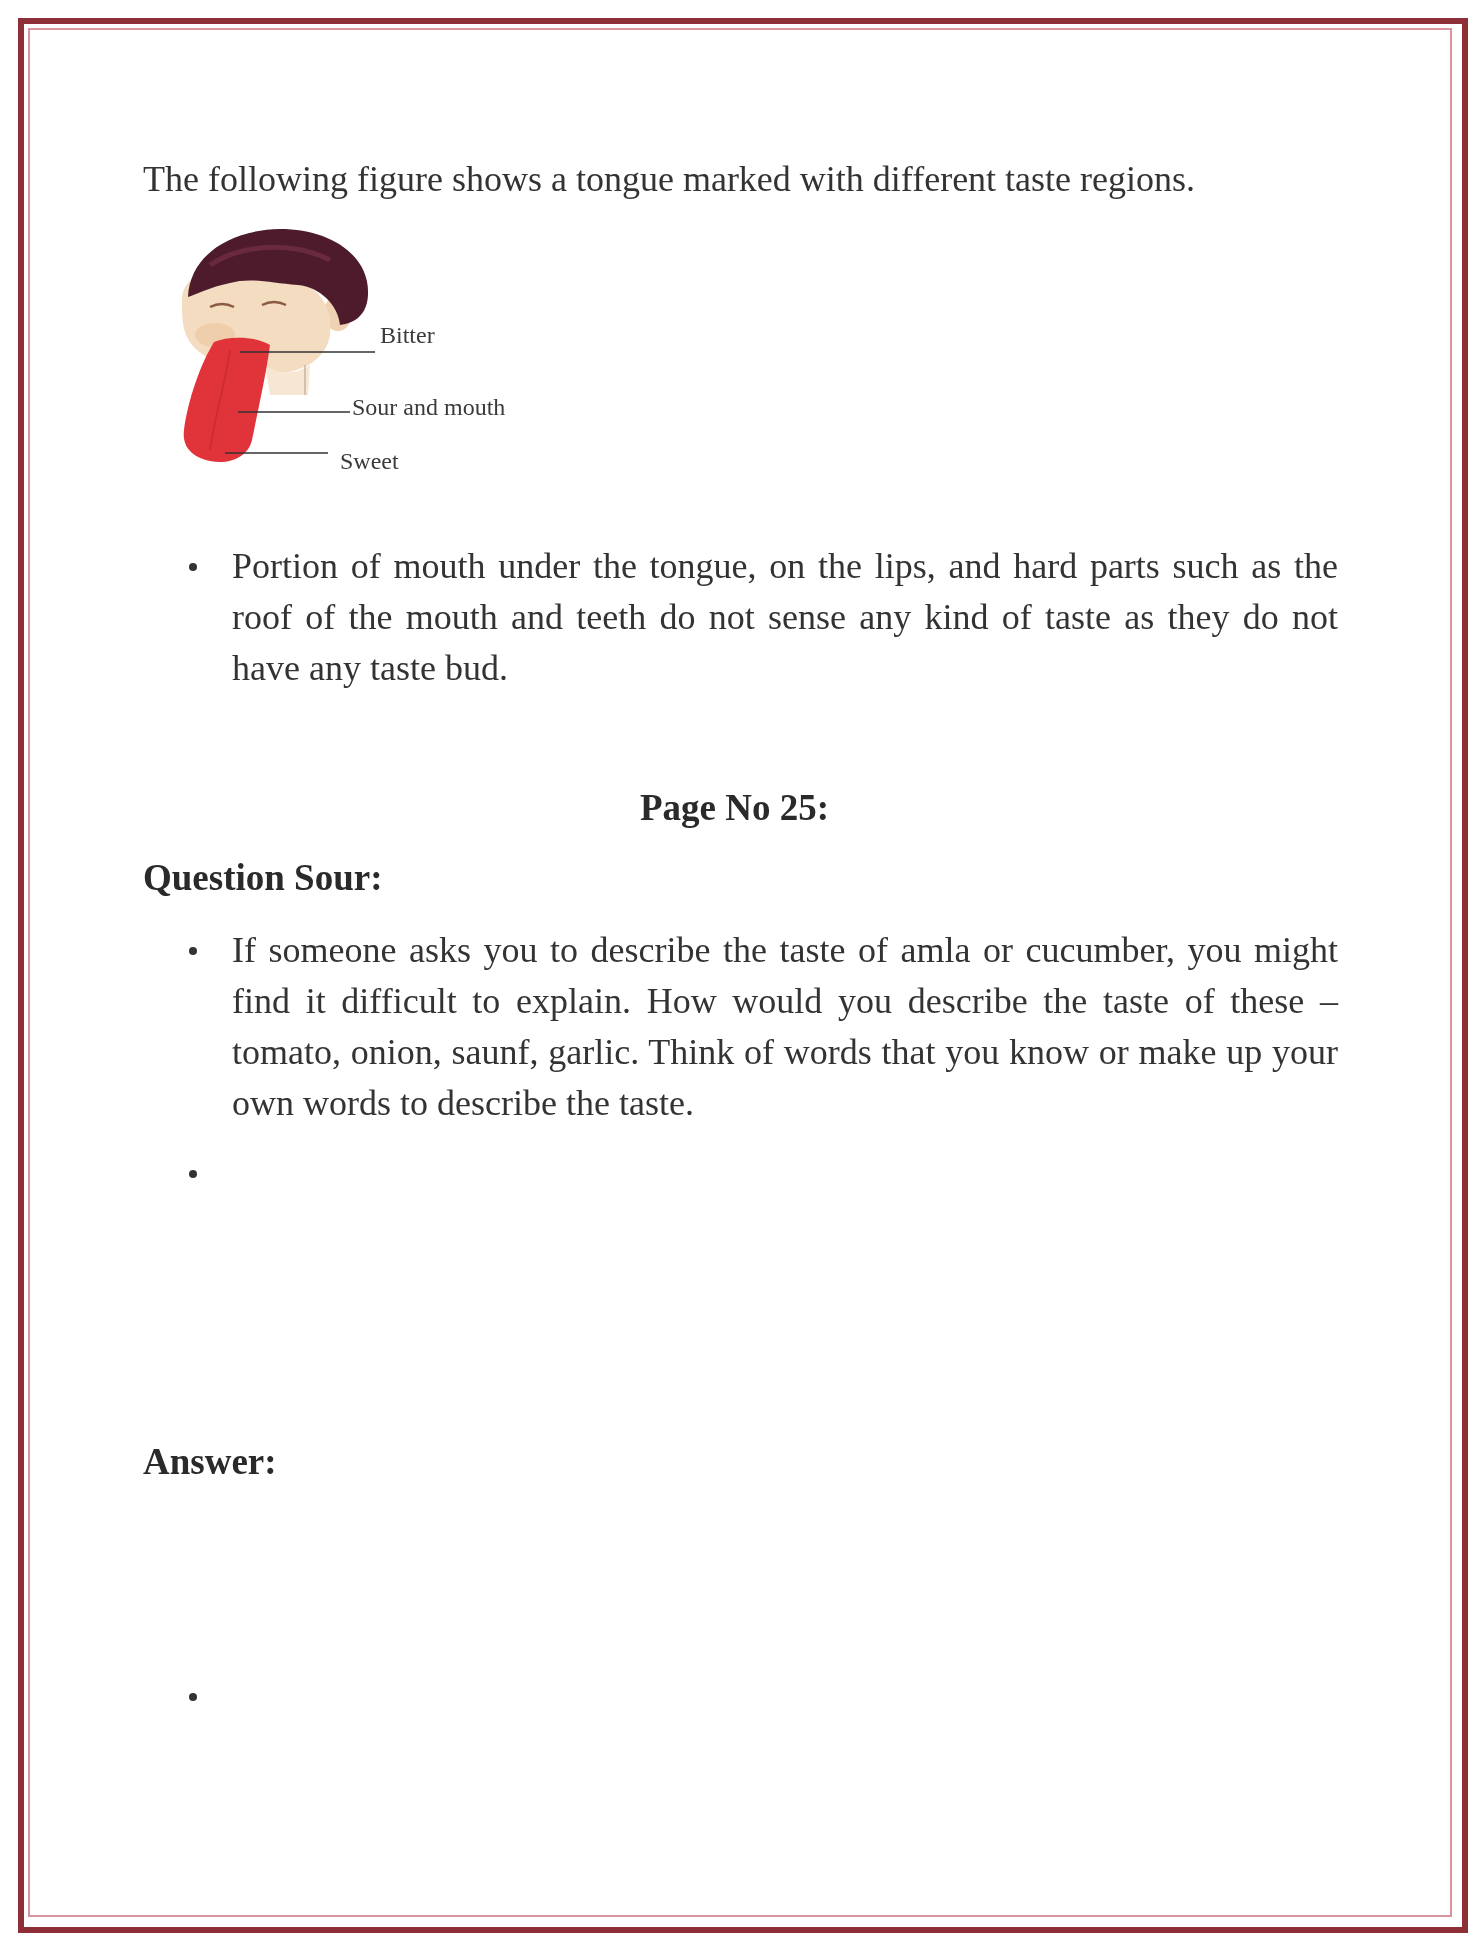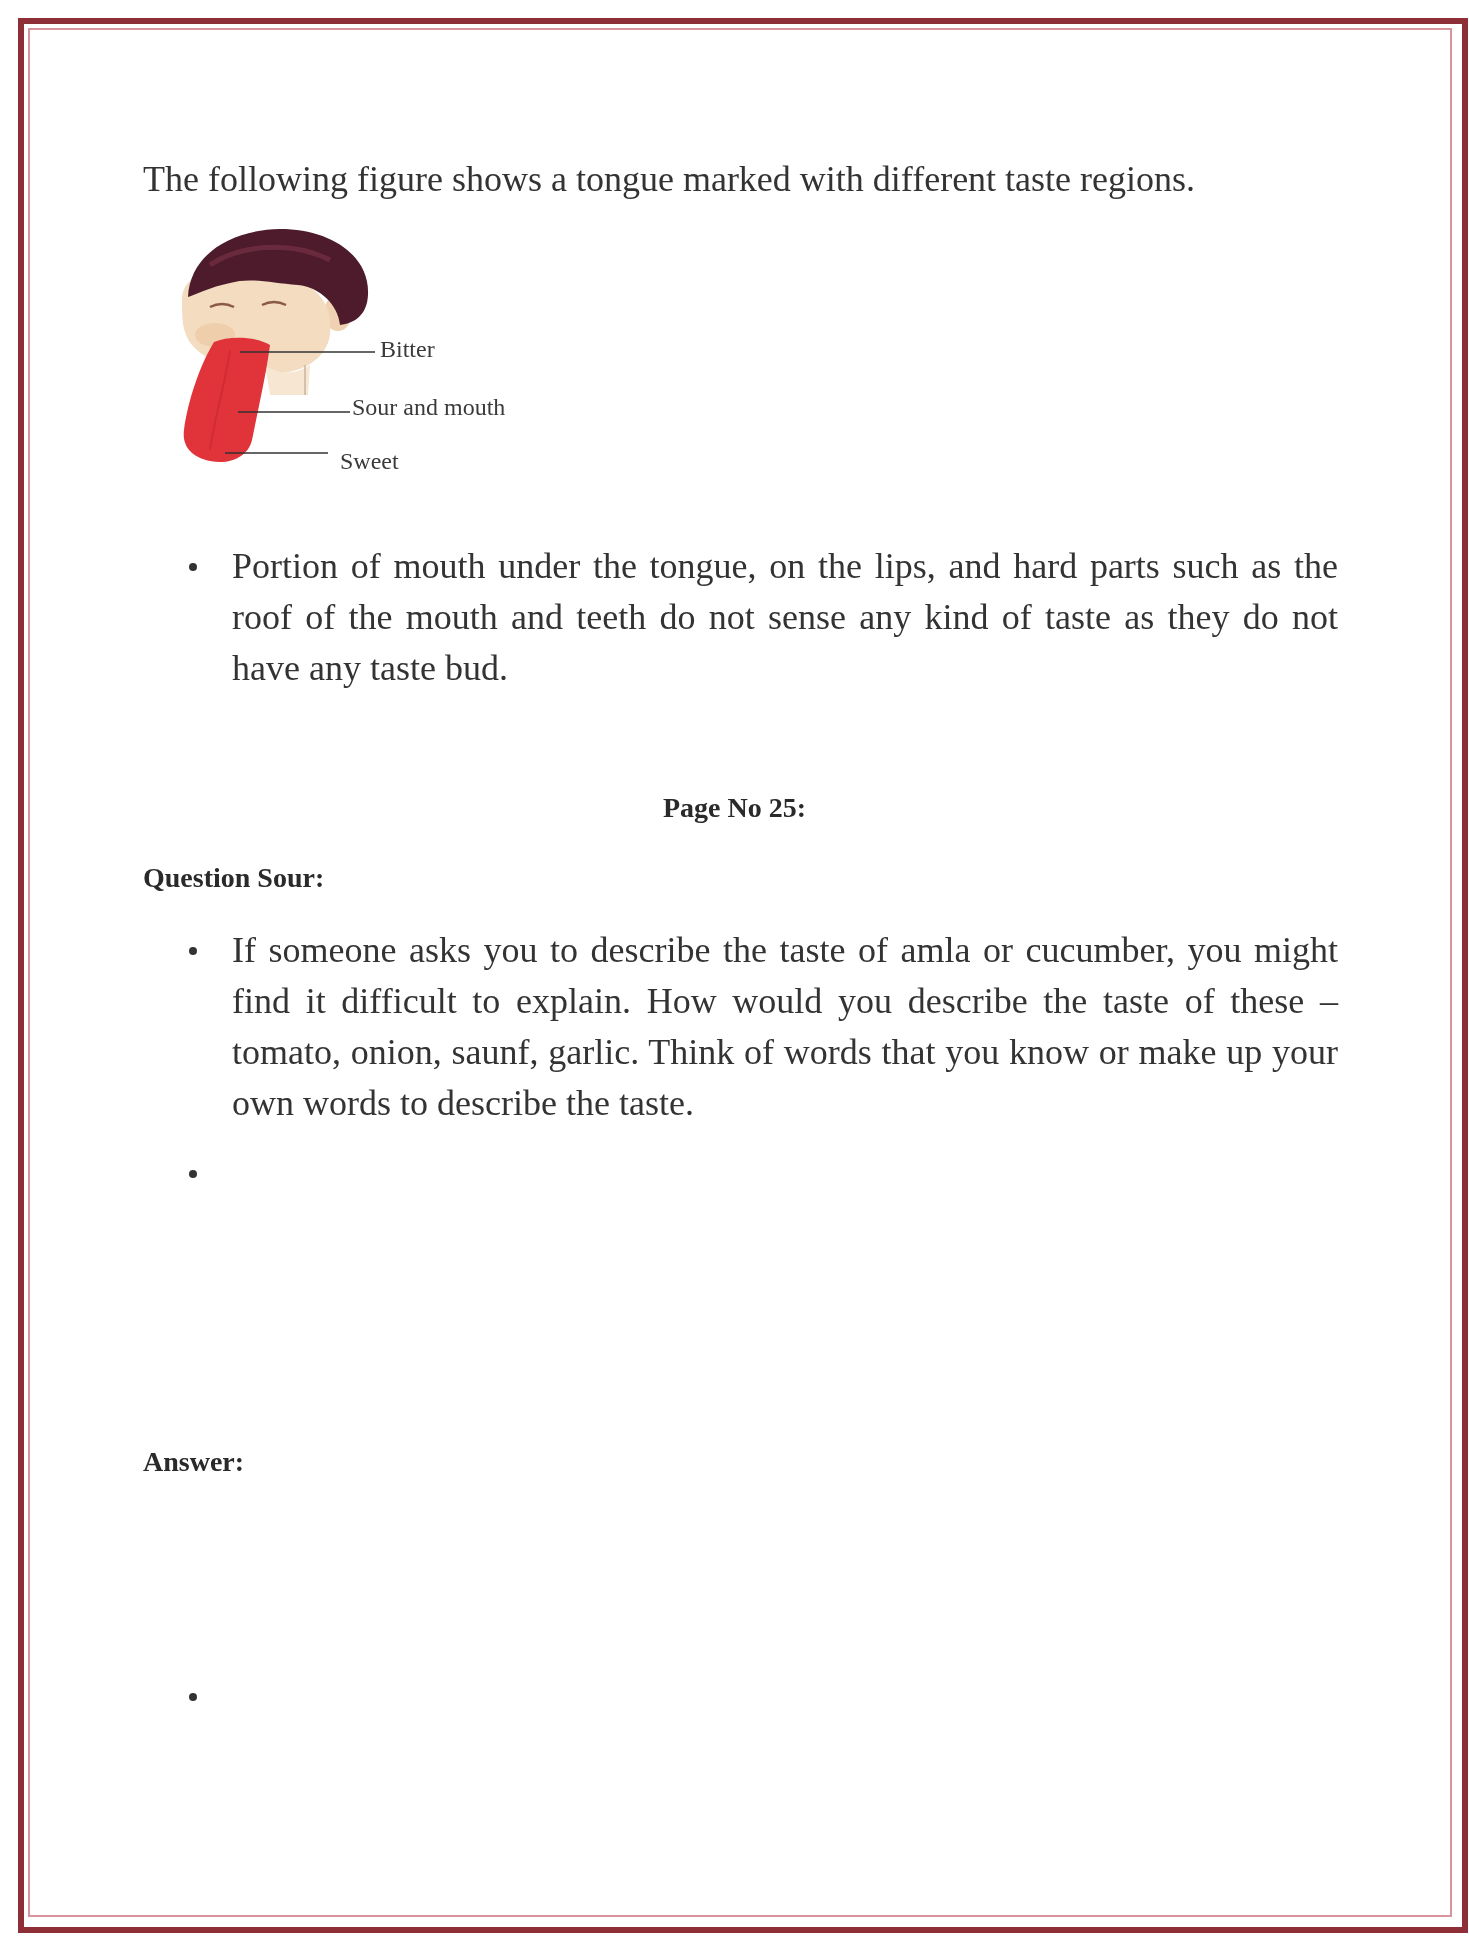--- a/index.html
+++ b/index.html
@@ -67,21 +67,21 @@
       height: 8px;
       border-radius: 50%;
       background: #333333;
     }
     .list-1 { top: 541px; }
     .list-2 { top: 925px; }
     .list-2 li { margin-bottom: 19px; }
     .heading {
       position: absolute;
       font-weight: bold;
-      font-size: 28px;
+      font-size: 37px;
       line-height: 44px;
       color: #2a2a2a;
     }
     .page-no {
       left: 0;
       width: 1469px;
       text-align: center;
       top: 786px;
     }
     .question-head {
@@ -114,21 +114,21 @@
       top: 0;
     }
     .fig-label {
       position: absolute;
       font-family: "Liberation Serif", "DejaVu Serif", serif;
       font-size: 24px;
       line-height: 28px;
       color: #3a3a3a;
       white-space: nowrap;
     }
-    .lbl-bitter { left: 210px; top: 110px; }
+    .lbl-bitter { left: 210px; top: 96px; }
     .lbl-sour { left: 182px; top: 168px; }
     .lbl-sweet { left: 170px; top: 222px; }
   </style>
 </head>
 <body>
 
 <div class="frame-outer"></div>
 <div class="frame-inner"></div>
 
 <p class="text-block intro" style="margin:0;">The following figure shows a tongue marked with different taste regions.</p>

